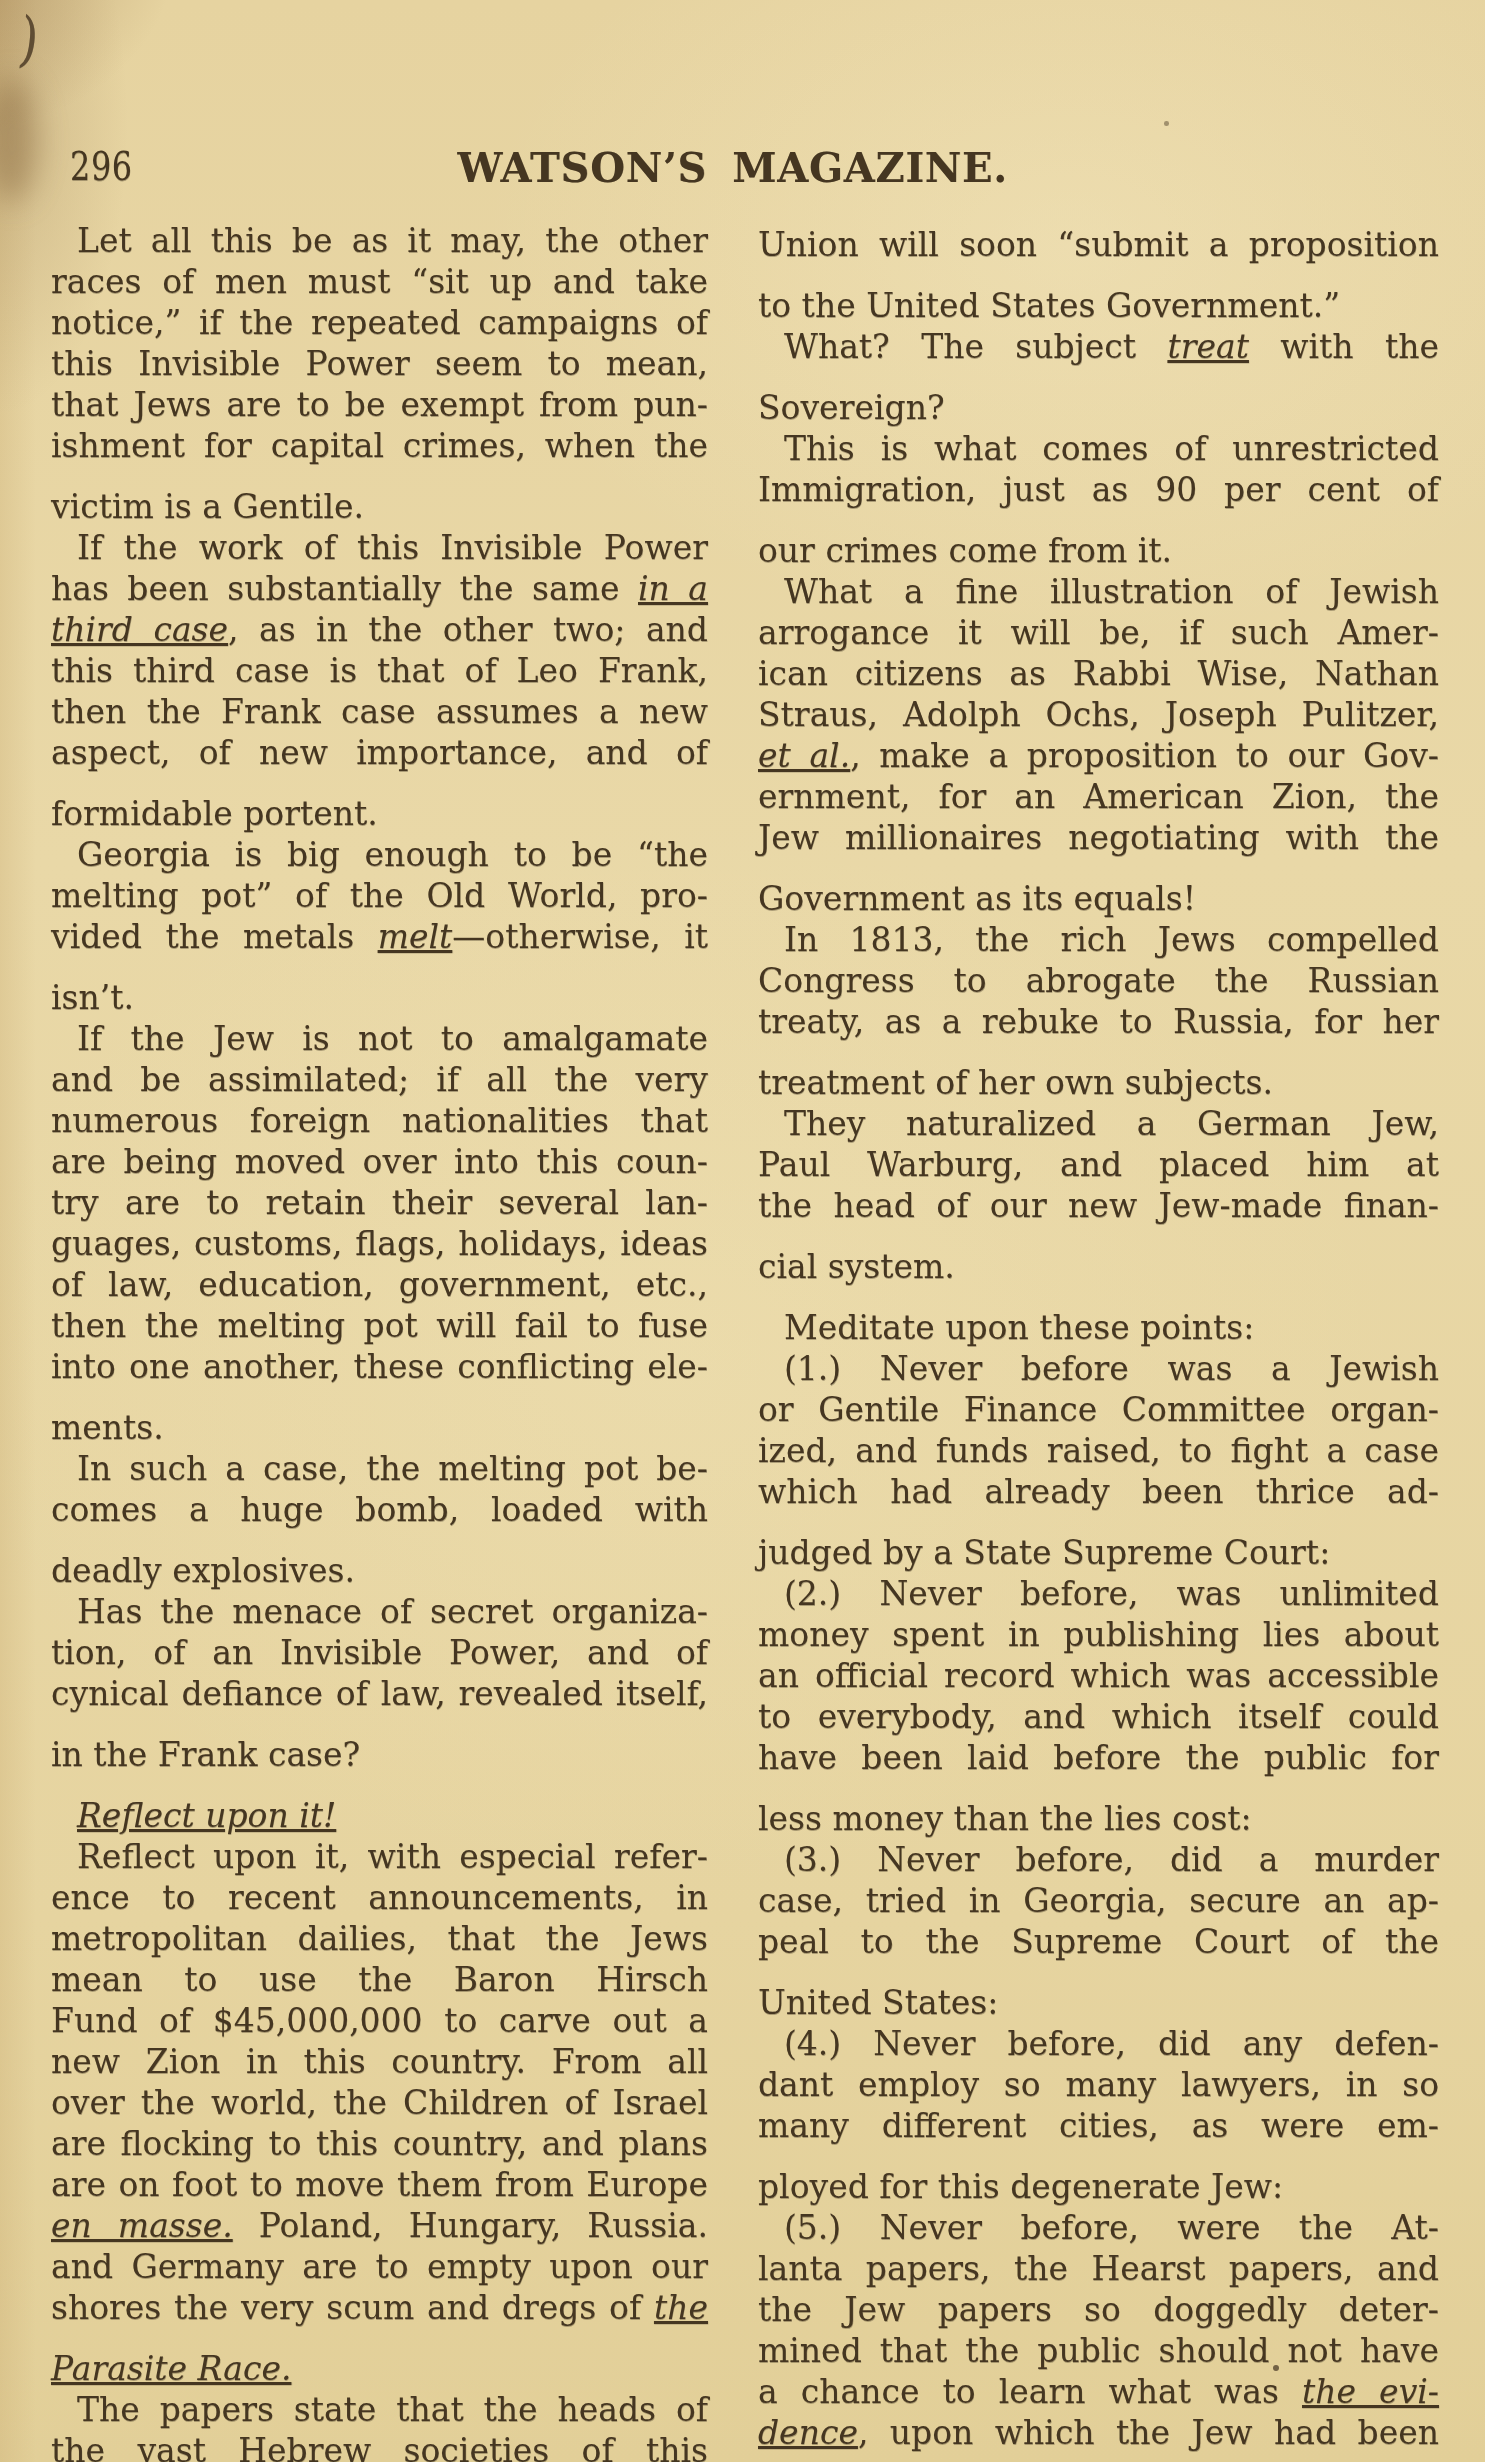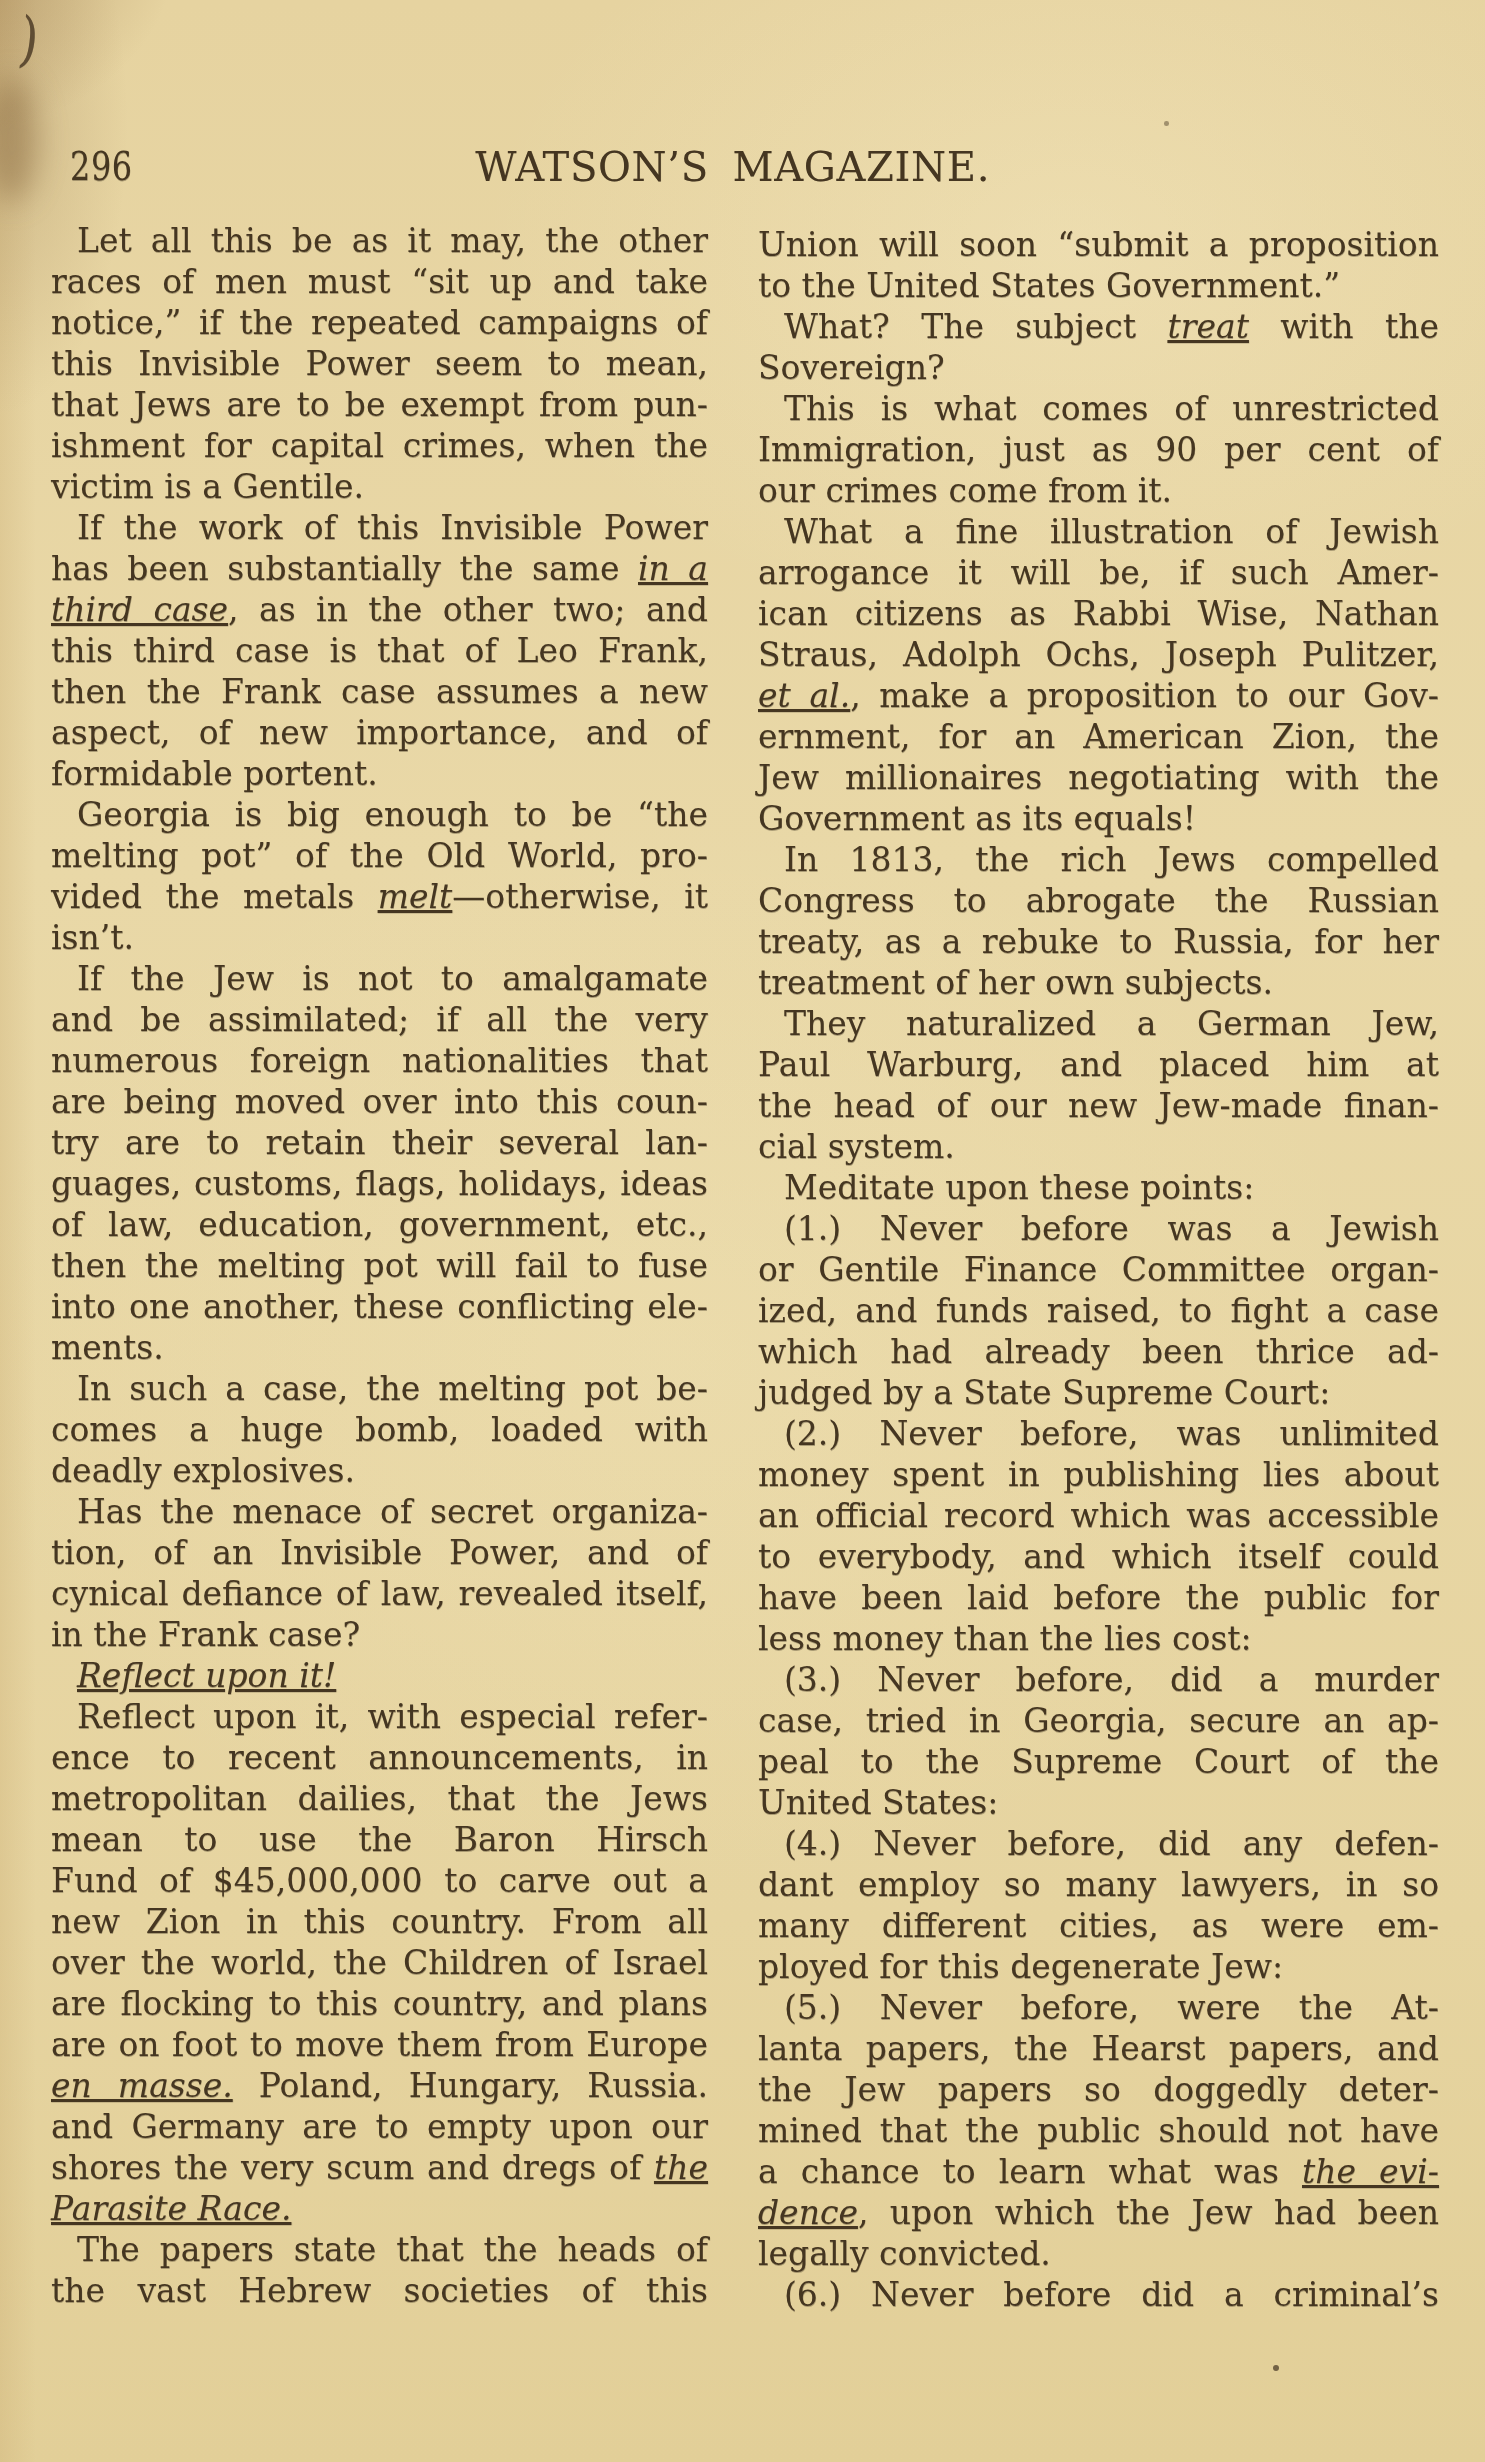--- a/index.html
+++ b/index.html
@@ -24,36 +24,36 @@
   
   .page-number {
     position: absolute; left: 70px; top: 143px;
     font-size: 40px; letter-spacing: 0.7px;
     transform: scaleX(0.80); transform-origin: left top;
   }
   .magazine-title {
     position: absolute; left: 0; right: 19.6px; top: 143px;
     text-align: center;
     font-size: 40px; letter-spacing: 0.7px; word-spacing: 10.4px;
-    transform: scaleY(1.02); transform-origin: center top;
+    transform: scaleY(1.02); transform-origin: center top; font-weight: bold;
   }
 
   
   .text-column { position: absolute; font-size: 33px; }
   #col-left  { left: 51px;  top: 220px; width: 657px; }
   #col-right { left: 758px; top: 224px; width: 681px; }
   .line {
     text-align: justify;
     text-align-last: justify;
     white-space: nowrap; 
     line-height: 41px;
   }
   #col-right .line { line-height: 41px; }
   .line.ind { text-indent: 26px; }
-  .line.end { text-align-last: left; }
+  .line.end { text-align-last: left; margin-top: 20px; }
   .it { font-style: italic; text-decoration: underline; }
 
   
   .corner-mark {
     position: absolute; left: 23.5px; top: 2.6px;
     font-size: 60px; color: rgba(80,62,40,0.78);
     transform: rotate(7deg) scaleX(0.8); transform-origin: left top;
   }
   .dot { position: absolute; border-radius: 50%; background: rgba(72,56,36,0.72); }
   #dot-top-right { left: 1164px; top: 121px; width: 4.6px; height: 4.6px; background: rgba(72,56,36,0.45); }

